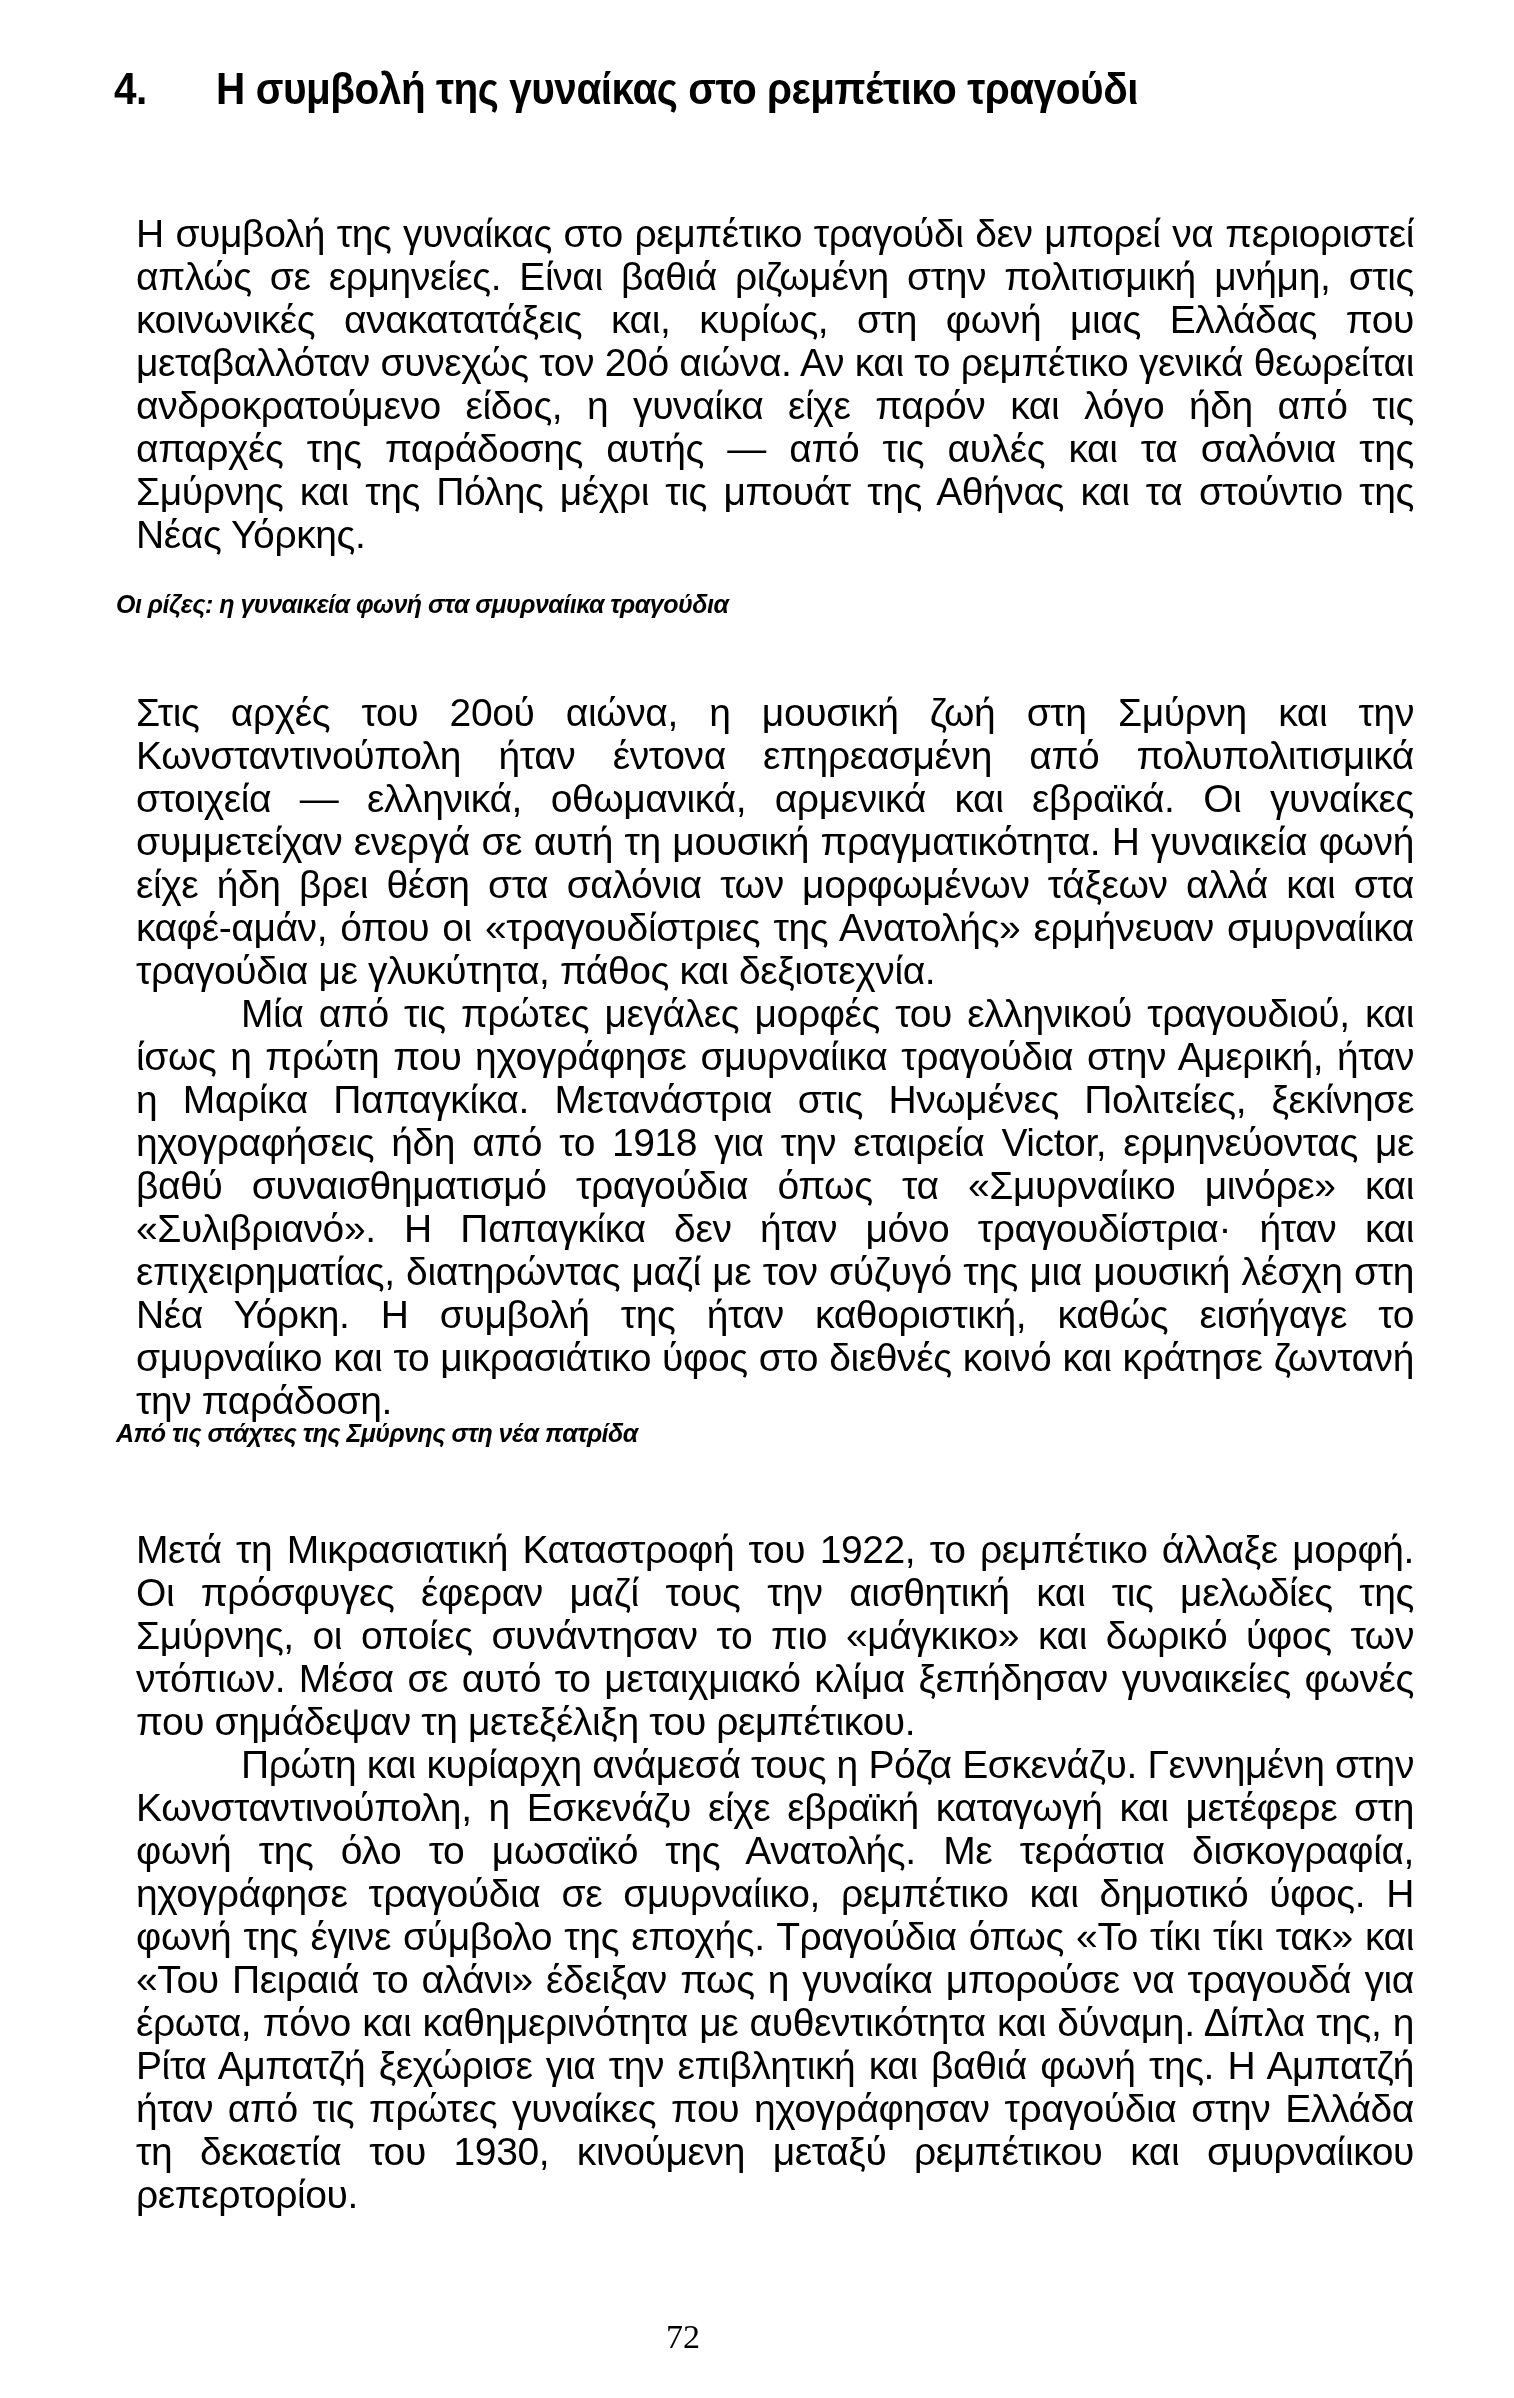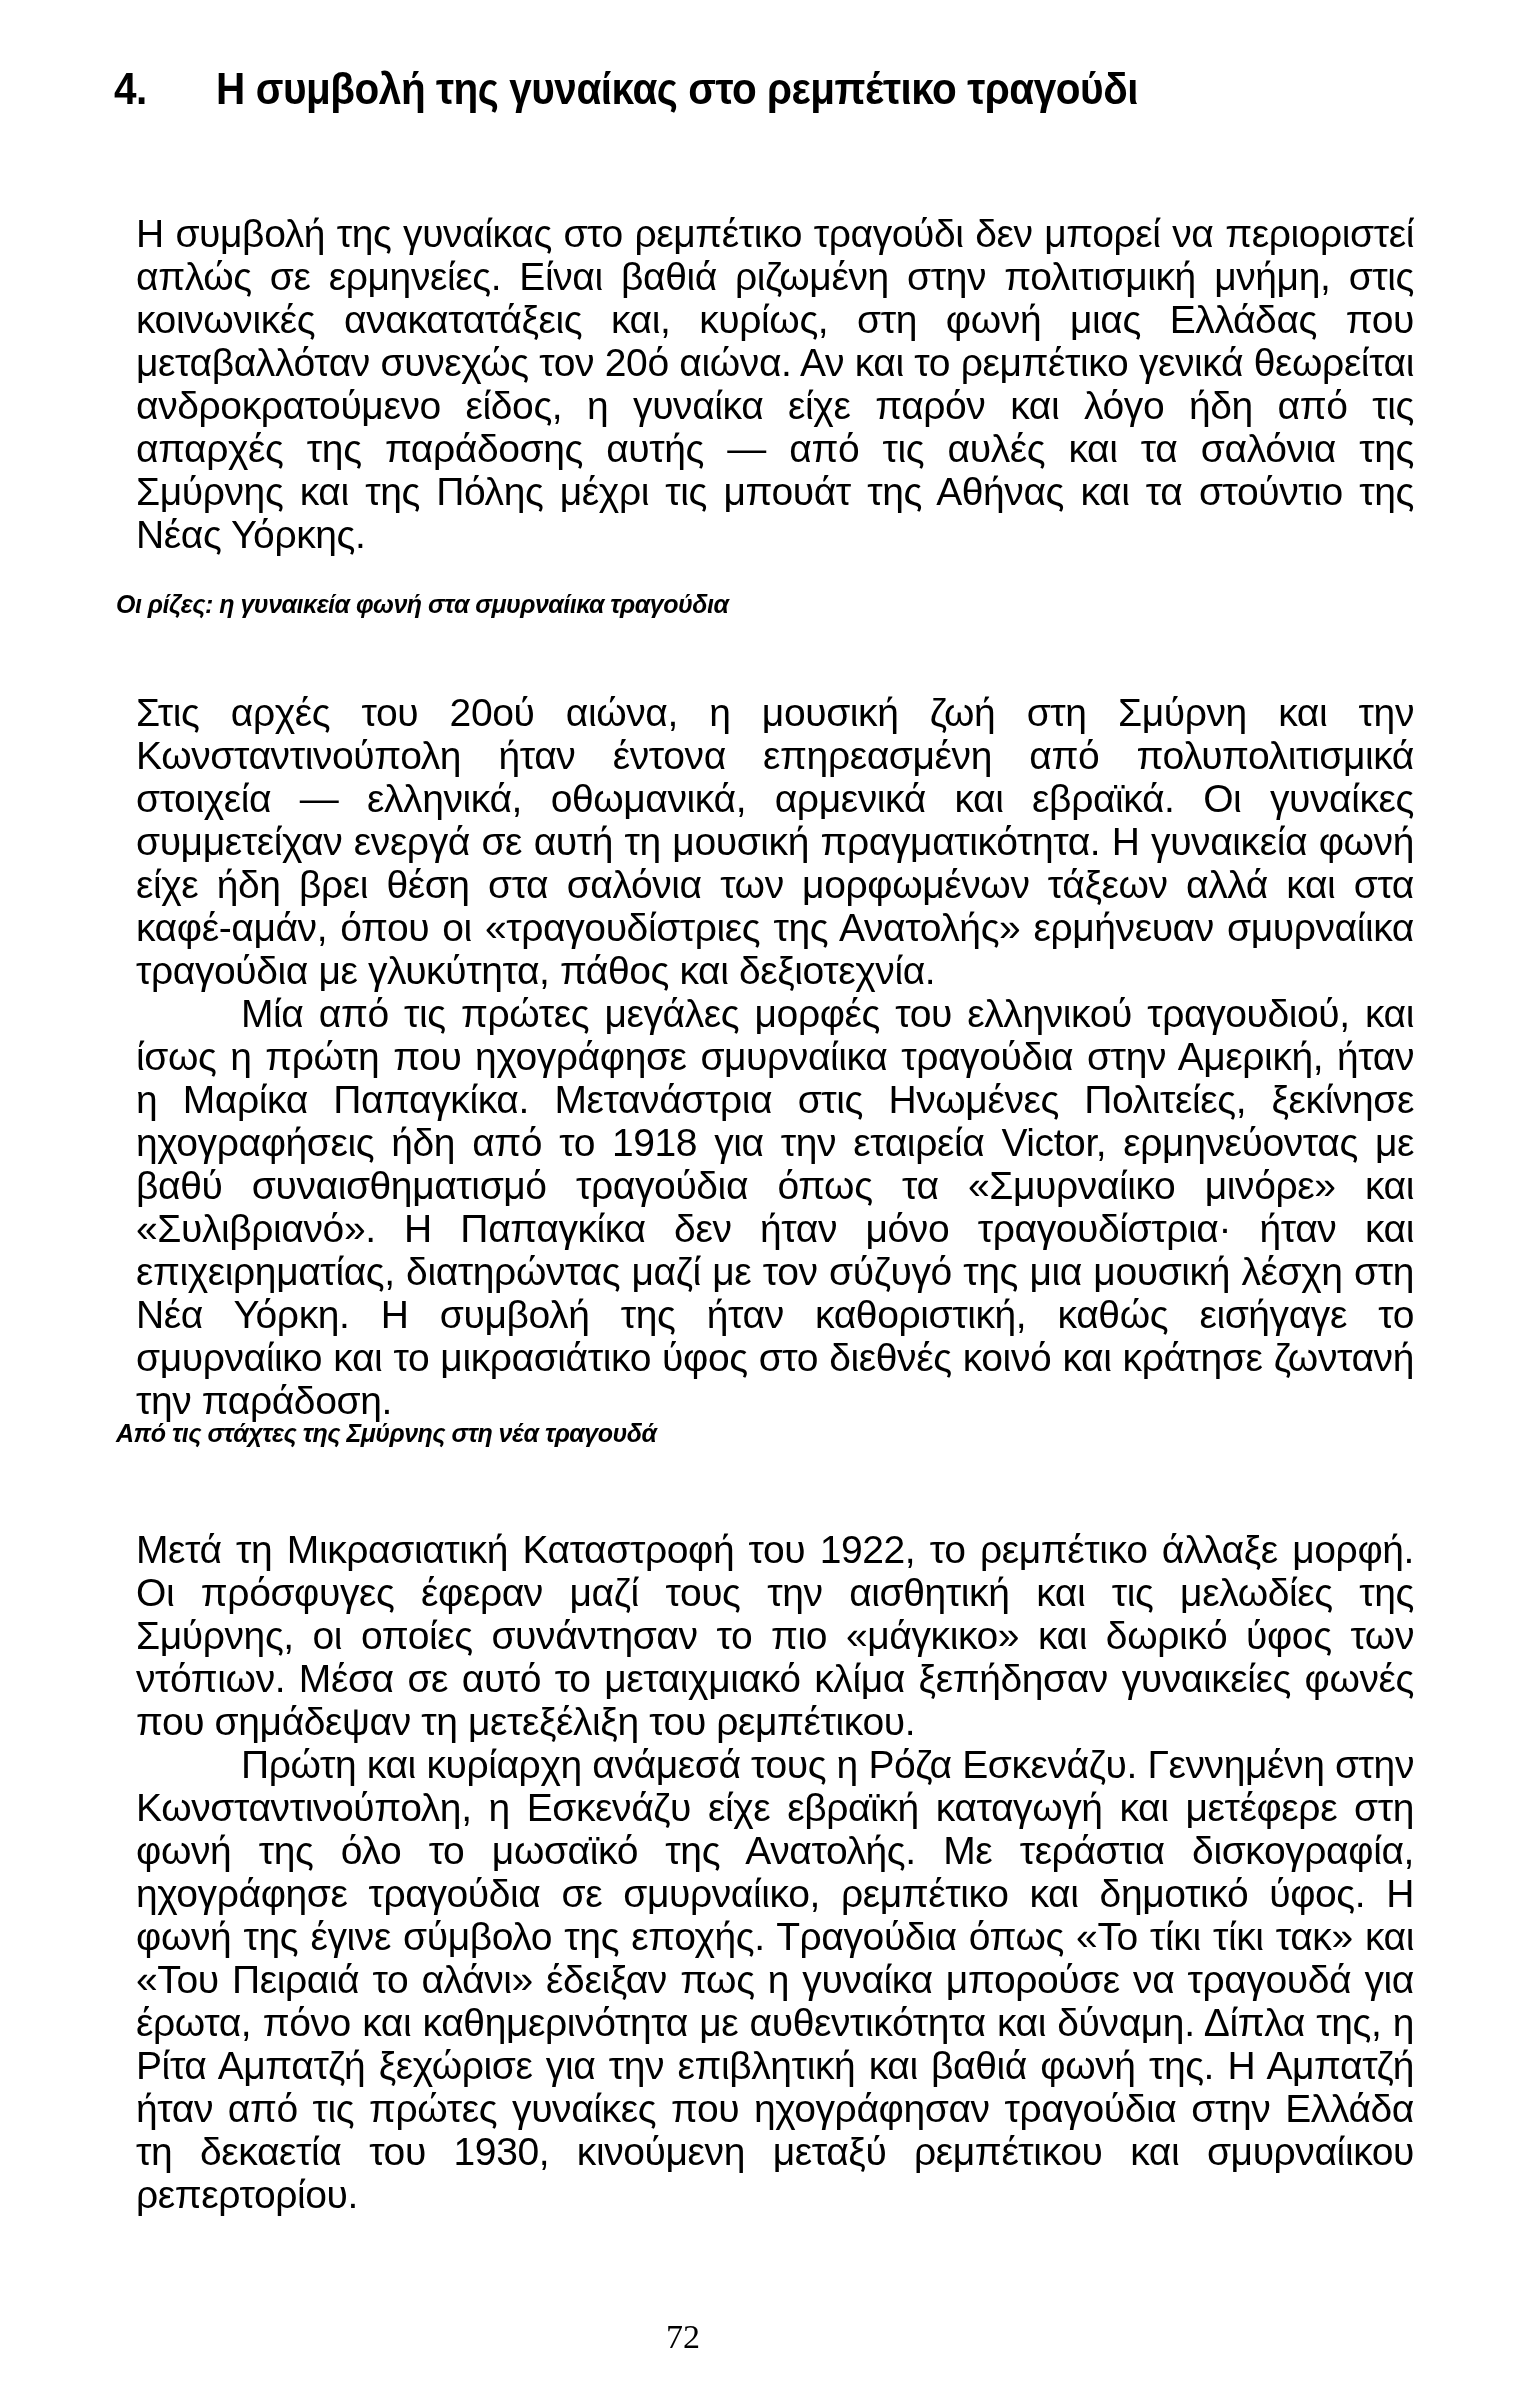--- a/index.html
+++ b/index.html
@@ -79,21 +79,21 @@
     <p>Η συμβολή της γυναίκας στο ρεμπέτικο τραγούδι δεν μπορεί να περιοριστεί απλώς σε ερμηνείες. Είναι βαθιά ριζωμένη στην πολιτισμική μνήμη, στις κοινωνικές ανακατατάξεις και, κυρίως, στη φωνή μιας Ελλάδας που μεταβαλλόταν συνεχώς τον 20ό αιώνα. Αν και το ρεμπέτικο γενικά θεωρείται ανδροκρατούμενο είδος, η γυναίκα είχε παρόν και λόγο ήδη από τις απαρχές της παράδοσης αυτής — από τις αυλές και τα σαλόνια της Σμύρνης και της Πόλης μέχρι τις μπουάτ της Αθήνας και τα στούντιο της Νέας Υόρκης.</p>
   </div>
 
   <h2 class="subheading" style="top:590px;">Οι ρίζες: η γυναικεία φωνή στα σμυρναίικα τραγούδια</h2>
 
   <div class="block" style="top:691px;">
     <p>Στις αρχές του 20ού αιώνα, η μουσική ζωή στη Σμύρνη και την Κωνσταντινούπολη ήταν έντονα επηρεασμένη από πολυπολιτισμικά στοιχεία — ελληνικά, οθωμανικά, αρμενικά και εβραϊκά. Οι γυναίκες συμμετείχαν ενεργά σε αυτή τη μουσική πραγματικότητα. Η γυναικεία φωνή είχε ήδη βρει θέση στα σαλόνια των μορφωμένων τάξεων αλλά και στα καφέ-αμάν, όπου οι «τραγουδίστριες της Ανατολής» ερμήνευαν σμυρναίικα τραγούδια με γλυκύτητα, πάθος και δεξιοτεχνία.</p>
     <p class="indent">Μία από τις πρώτες μεγάλες μορφές του ελληνικού τραγουδιού, και ίσως η πρώτη που ηχογράφησε σμυρναίικα τραγούδια στην Αμερική, ήταν η Μαρίκα Παπαγκίκα. Μετανάστρια στις Ηνωμένες Πολιτείες, ξεκίνησε ηχογραφήσεις ήδη από το 1918 για την εταιρεία Victor, ερμηνεύοντας με βαθύ συναισθηματισμό τραγούδια όπως τα «Σμυρναίικο μινόρε» και «Συλιβριανό». Η Παπαγκίκα δεν ήταν μόνο τραγουδίστρια· ήταν και επιχειρηματίας, διατηρώντας μαζί με τον σύζυγό της μια μουσική λέσχη στη Νέα Υόρκη. Η συμβολή της ήταν καθοριστική, καθώς εισήγαγε το σμυρναίικο και το μικρασιάτικο ύφος στο διεθνές κοινό και κράτησε ζωντανή την παράδοση.</p>
   </div>
 
-  <h2 class="subheading" style="top:1419px;">Από τις στάχτες της Σμύρνης στη νέα τραγουδά</h2>
+  <h2 class="subheading" style="top:1419px;">Από τις στάχτες της Σμύρνης στη νέα πατρίδα</h2>
 
   <div class="block" style="top:1528px;">
     <p>Μετά τη Μικρασιατική Καταστροφή του 1922, το ρεμπέτικο άλλαξε μορφή. Οι πρόσφυγες έφεραν μαζί τους την αισθητική και τις μελωδίες της Σμύρνης, οι οποίες συνάντησαν το πιο «μάγκικο» και δωρικό ύφος των ντόπιων. Μέσα σε αυτό το μεταιχμιακό κλίμα ξεπήδησαν γυναικείες φωνές που σημάδεψαν τη μετεξέλιξη του ρεμπέτικου.</p>
     <p class="indent">Πρώτη και κυρίαρχη ανάμεσά τους η Ρόζα Εσκενάζυ. Γεννημένη στην Κωνσταντινούπολη, η Εσκενάζυ είχε εβραϊκή καταγωγή και μετέφερε στη φωνή της όλο το μωσαϊκό της Ανατολής. Με τεράστια δισκογραφία, ηχογράφησε τραγούδια σε σμυρναίικο, ρεμπέτικο και δημοτικό ύφος. Η φωνή της έγινε σύμβολο της εποχής. Τραγούδια όπως «Το τίκι τίκι τακ» και «Του Πειραιά το αλάνι» έδειξαν πως η γυναίκα μπορούσε να τραγουδά για έρωτα, πόνο και καθημερινότητα με αυθεντικότητα και δύναμη. Δίπλα της, η Ρίτα Αμπατζή ξεχώρισε για την επιβλητική και βαθιά φωνή της. Η Αμπατζή ήταν από τις πρώτες γυναίκες που ηχογράφησαν τραγούδια στην Ελλάδα τη δεκαετία του 1930, κινούμενη μεταξύ ρεμπέτικου και σμυρναίικου ρεπερτορίου.</p>
   </div>
 
   <div class="page-number">72</div>
 
 </div>
 

